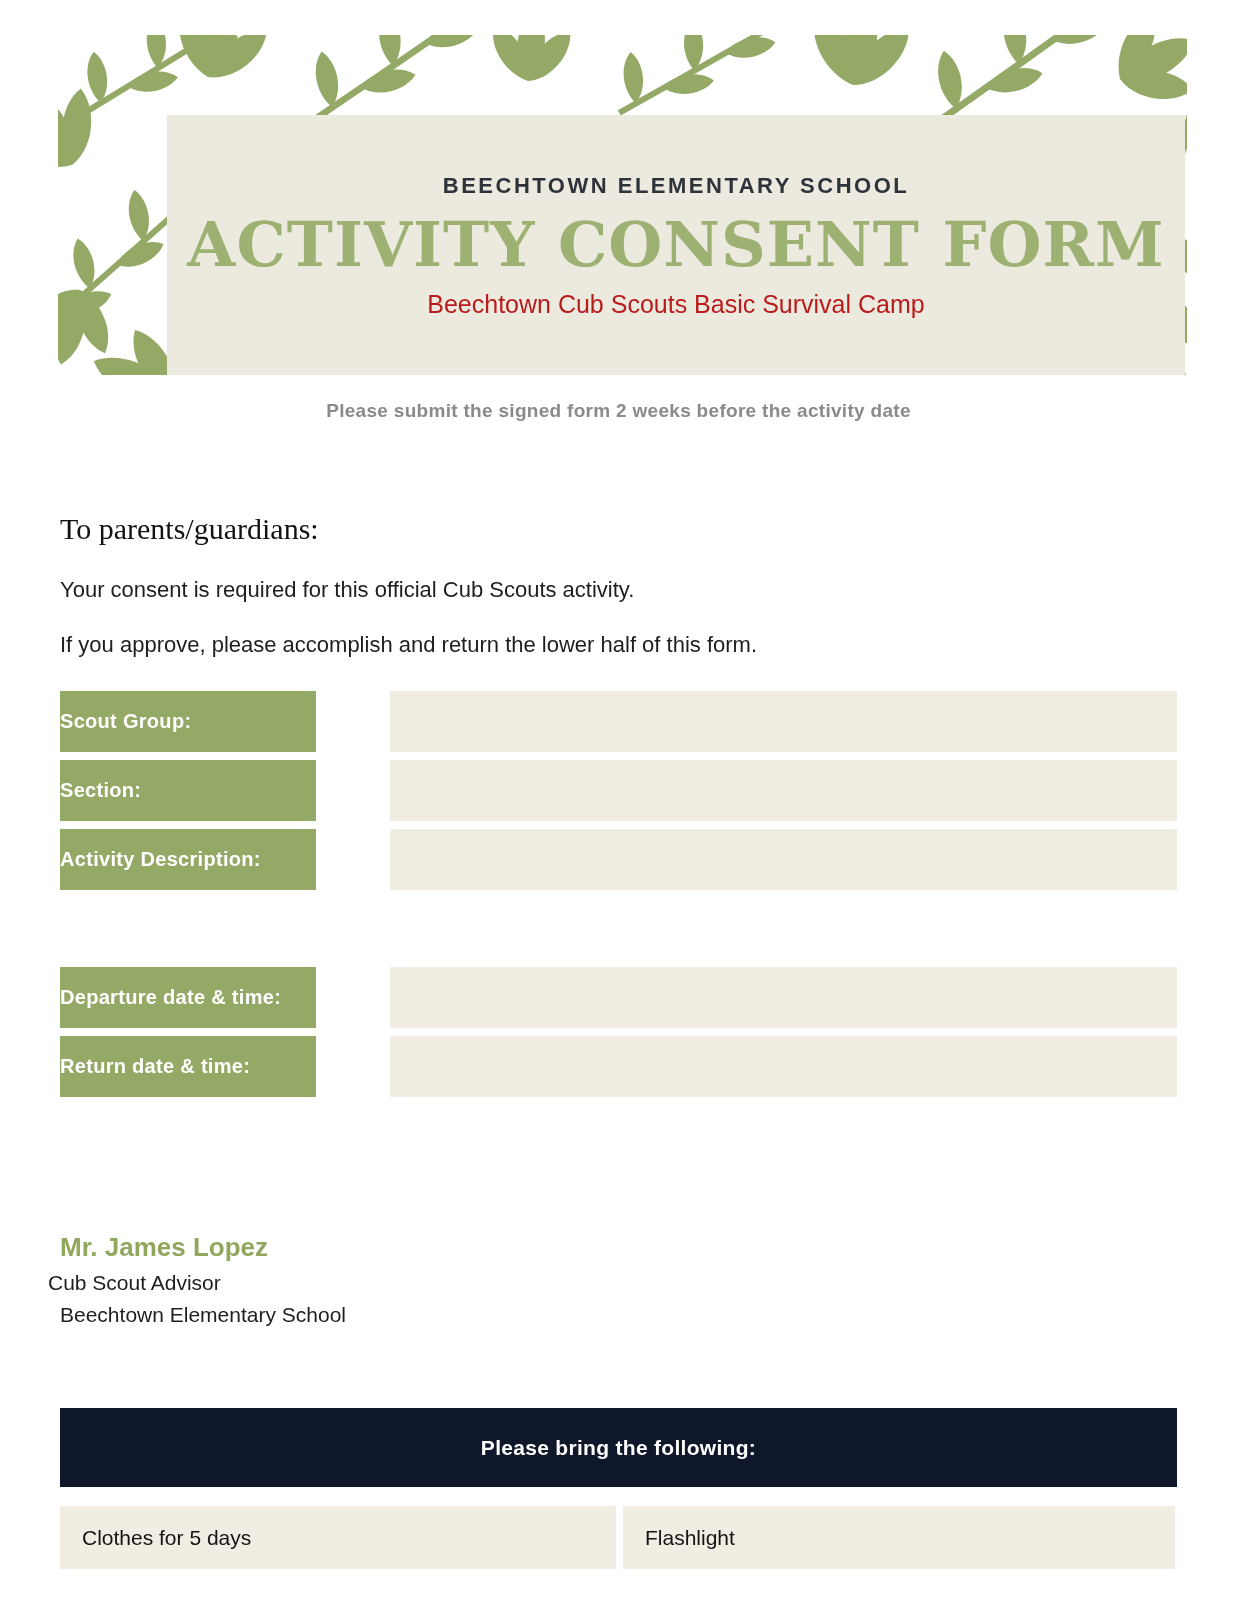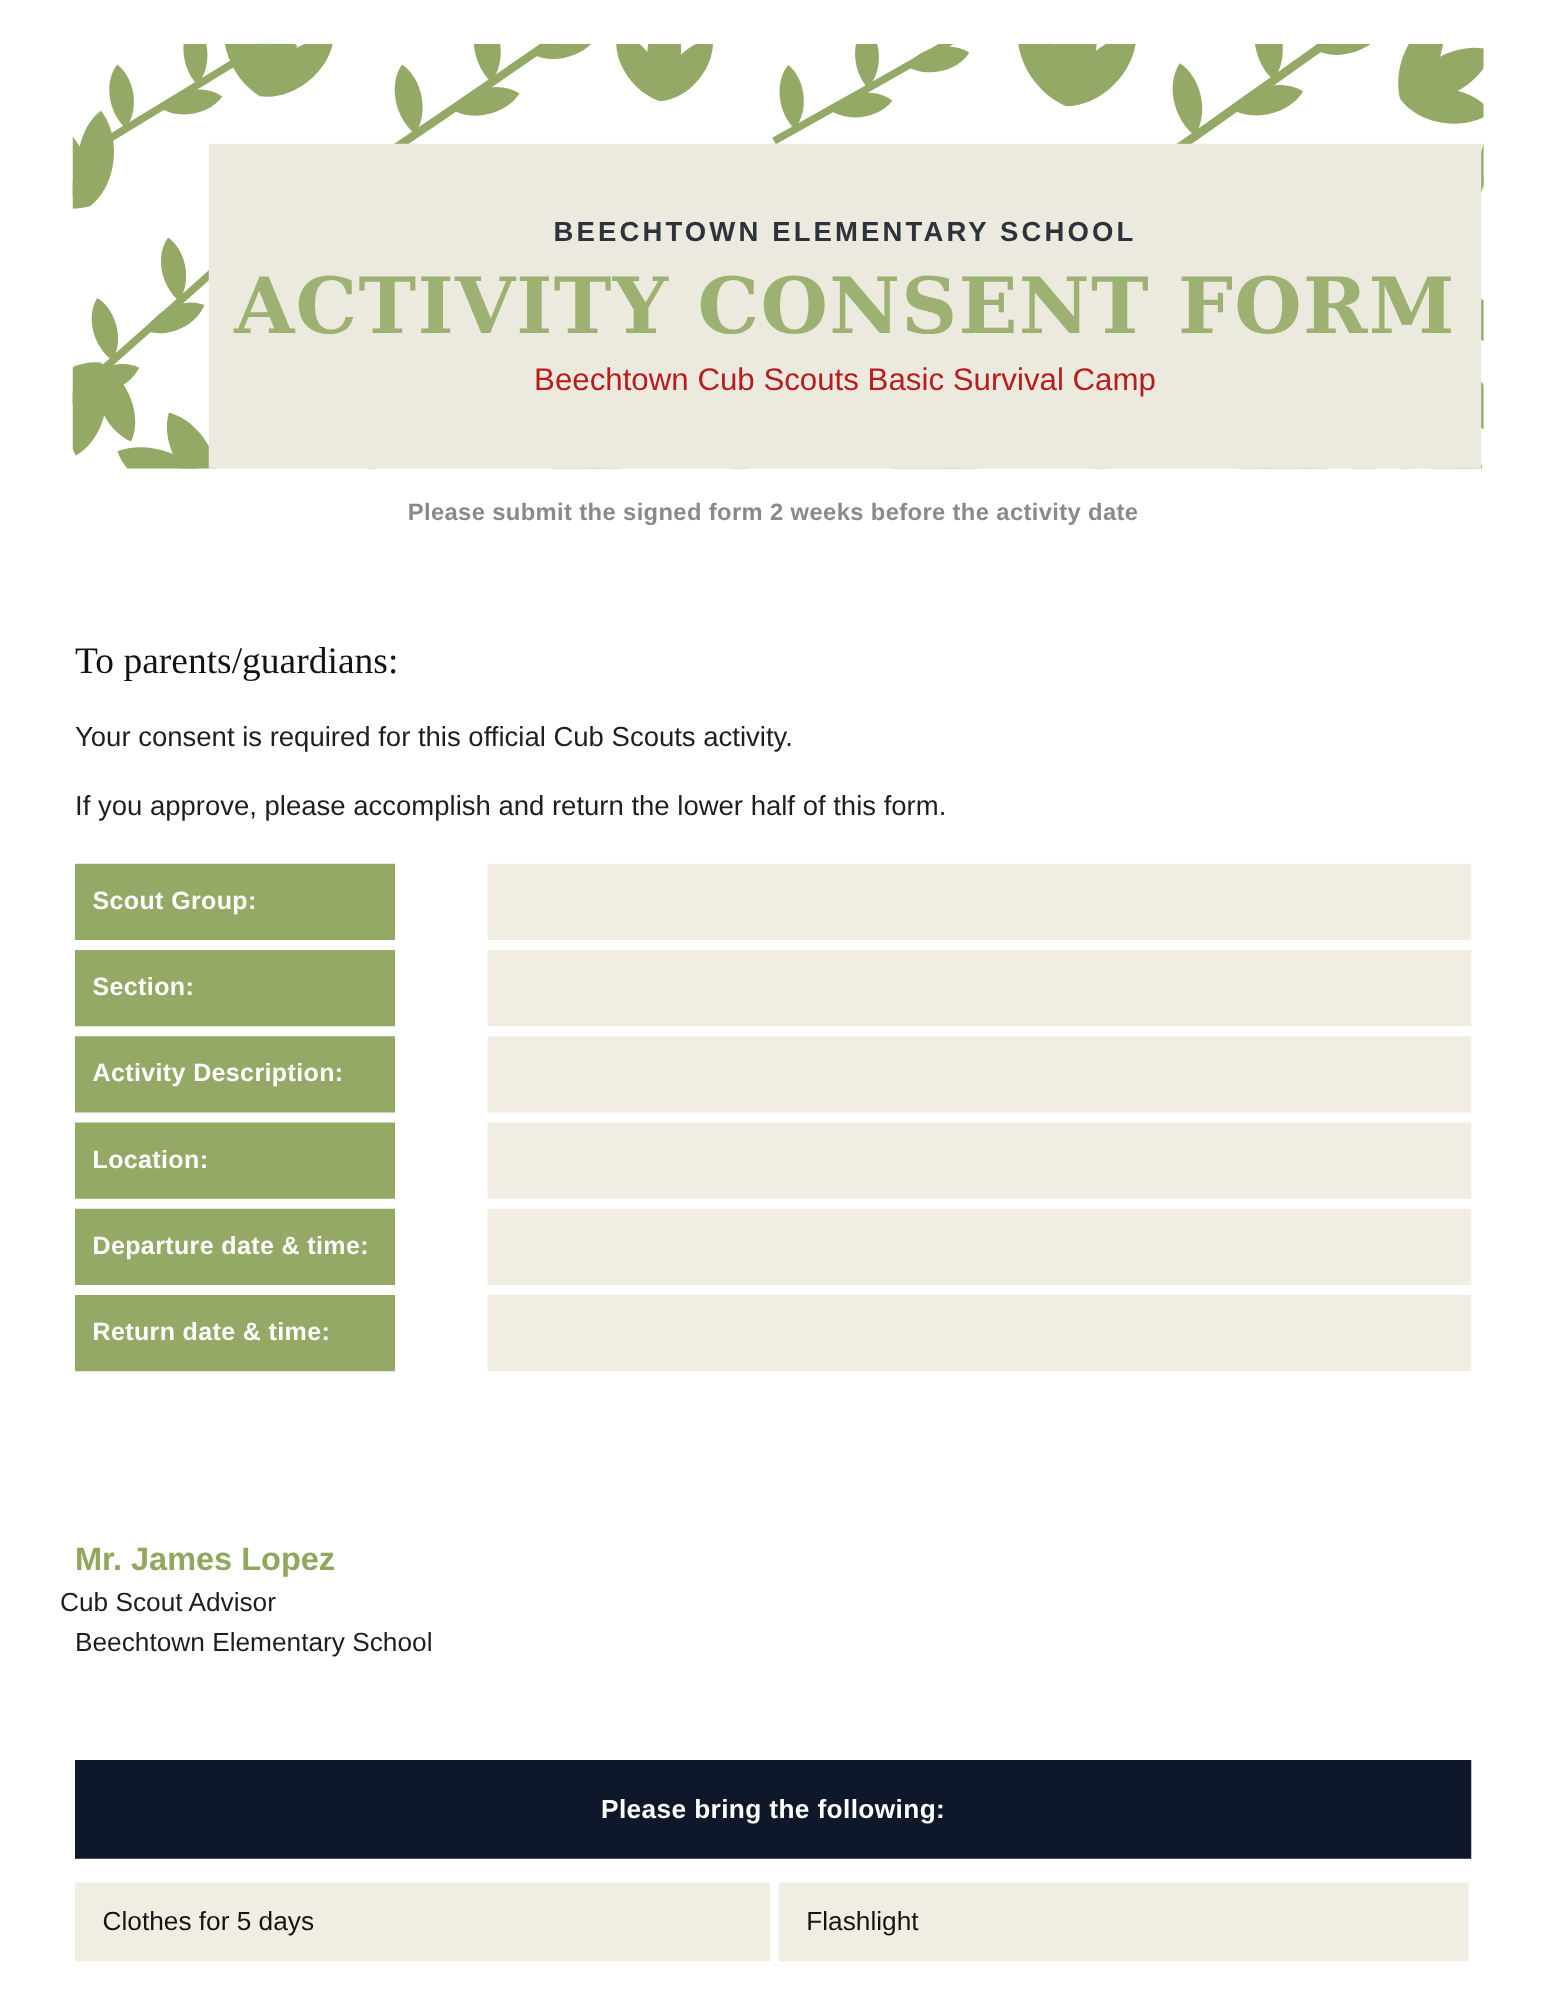--- a/index.html
+++ b/index.html
@@ -28,21 +28,21 @@
   
   .intro-heading{position:absolute;left:60px;top:512px;font-size:30px;font-weight:500;color:#111214;font-family:Liberation Serif, serif;}
   .intro-line{position:absolute;left:60px;font-size:22px;color:#1d1e20;}
   .intro-line.l1{top:577px;}
   .intro-line.l2{top:632px;}
   
   .field-row{position:absolute;left:60px;width:1117px;height:61px;}
   .field-label{
     position:absolute;left:0;top:0;width:256px;height:100%;background:#94a966;
     color:#ffffff;font-weight:700;font-size:20px;letter-spacing:0.3px;
-    display:flex;align-items:center;padding-left:14px;box-sizing:border-box;
+    display:flex;align-items:center;box-sizing:border-box;
   }
   .field-value{position:absolute;left:330px;top:0;width:787px;height:100%;background:#f2ede3;}
   
   .contact-heading{position:absolute;left:60px;top:1177px;font-size:26px;font-weight:400;color:#141517;}
   .contact-name{position:absolute;left:60px;top:1232px;font-size:26px;font-weight:700;color:#91a75e;}
   .contact-role{position:absolute;left:48px;top:1271px;font-size:21px;color:#1d1e20;}
   .contact-org{position:absolute;left:60px;top:1303px;font-size:21px;color:#1d1e20;}
   
   .bring-bar{
     position:absolute;left:60px;top:1408px;width:1117px;height:79px;background:#0f172a;
@@ -127,24 +127,20 @@
     <div class="field-value"></div>
   </div>
   <div class="field-row" style="top:760px">
     <div class="field-label">Section:</div>
     <div class="field-value"></div>
   </div>
   <div class="field-row" style="top:829px">
     <div class="field-label">Activity Description:</div>
     <div class="field-value"></div>
   </div>
-  <div class="field-row" style="top:898px">
-    <div class="field-label">Location:</div>
-    <div class="field-value"></div>
-  </div>
   <div class="field-row" style="top:967px">
     <div class="field-label">Departure date &amp; time:</div>
     <div class="field-value"></div>
   </div>
   <div class="field-row" style="top:1036px">
     <div class="field-label">Return date &amp; time:</div>
     <div class="field-value"></div>
   </div>
 
   <div class="contact-name">Mr. James Lopez</div>

